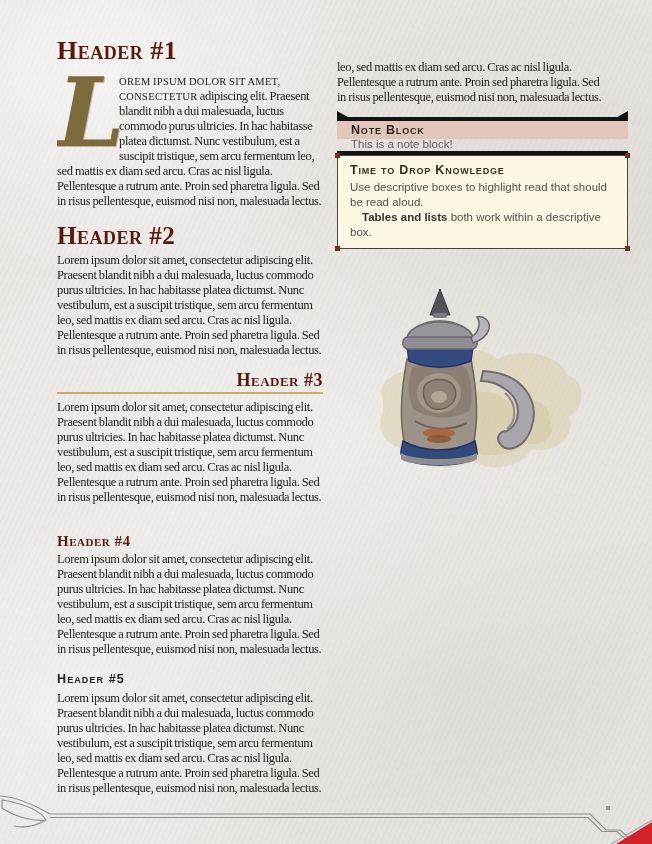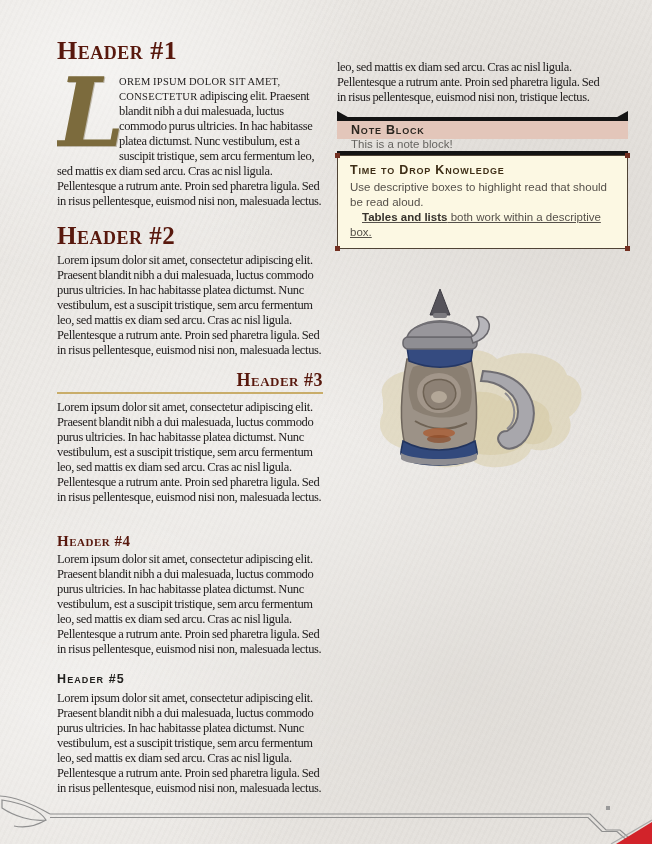--- a/index.html
+++ b/index.html
@@ -57,21 +57,21 @@
     position:relative; background:#FCF8E3; border:1px solid #4F4335;
     padding:7px 12px 8px 12px; margin:2px 0 0 0;
   }
   .dot{position:absolute; width:5px; height:5px; background:#722F20;}
   .dot.tl{left:-3px; top:-3px;} .dot.tr{right:-3px; top:-3px;}
   .dot.bl{left:-3px; bottom:-3px;} .dot.br{right:-3px; bottom:-3px;}
   .desc-title{font-family:"Liberation Sans",sans-serif; font-variant:small-caps; font-weight:700;
     font-size:12.5px; letter-spacing:.8px; color:#3E2E17; margin-bottom:3px;}
   .desc-line{font-family:"Liberation Sans",sans-serif; font-size:11.5px; color:#55504a;
     line-height:15px; margin:0;}
-  .desc-line.indent{text-indent:12px;text-decoration:underline;}
+  .desc-line.indent{text-indent:12px;}
   .desc-line b{color:#36322c;}
 
   .stein{display:block; margin:32px 0 0 18px;}
   .footer-ornament{position:absolute; left:0; top:780px; width:652px; height:64px;}
 </style>
 </head>
 <body>
 
 <div class="page">
 
@@ -94,21 +94,21 @@
     <p class="body-text">Lorem ipsum dolor sit amet, consectetur adipiscing elit. Praesent blandit nibh a dui malesuada, luctus commodo purus ultricies. In hac habitasse platea dictumst. Nunc vestibulum, est a suscipit tristique, sem arcu fermentum leo, sed mattis ex diam sed arcu. Cras ac nisl ligula. Pellentesque a rutrum ante. Proin sed pharetra ligula. Sed in risus pellentesque, euismod nisi non, malesuada lectus.</p>
 
     <div class="h5-sans">Header #5</div>
     <p class="body-text">Lorem ipsum dolor sit amet, consectetur adipiscing elit. Praesent blandit nibh a dui malesuada, luctus commodo purus ultricies. In hac habitasse platea dictumst. Nunc vestibulum, est a suscipit tristique, sem arcu fermentum leo, sed mattis ex diam sed arcu. Cras ac nisl ligula. Pellentesque a rutrum ante. Proin sed pharetra ligula. Sed in risus pellentesque, euismod nisi non, malesuada lectus.</p>
 
     <div class="h6-bold">Header #5</div>
     <p class="body-text">Lorem ipsum dolor sit amet, consectetur adipiscing elit. Praesent blandit nibh a dui malesuada, luctus commodo purus ultricies. In hac habitasse platea dictumst. Nunc vestibulum, est a suscipit tristique, sem arcu fermentum leo, sed mattis ex diam sed arcu. Cras ac nisl ligula. Pellentesque a rutrum ante. Proin sed pharetra ligula. Sed in risus pellentesque, euismod nisi non, malesuada lectus.</p>
   </div>
 
   <div class="col-right">
-    <p class="body-text" style="width:272px">leo, sed mattis ex diam sed arcu. Cras ac nisl ligula. Pellentesque a rutrum ante. Proin sed pharetra ligula. Sed in risus pellentesque, euismod nisi non, tristique lectus.</p>
+    <p class="body-text" style="width:272px">leo, sed mattis ex diam sed arcu. Cras ac nisl ligula. Pellentesque a rutrum ante. Proin sed pharetra ligula. Sed in risus pellentesque, euismod nisi non, malesuada lectus.</p>
 
     <div class="note">
       <svg class="note-frame" viewBox="0 0 291 50" preserveAspectRatio="none">
         <rect x="0" y="6" width="291" height="4" fill="#141414"></rect>
         <polygon points="0,0 0,10 18,10" fill="#141414"></polygon>
         <polygon points="291,0 291,10 273,10" fill="#141414"></polygon>
         <rect x="0" y="40" width="291" height="4" fill="#141414"></rect>
         <polygon points="0,50 0,40 18,40" fill="#141414"></polygon>
         <polygon points="291,50 291,40 273,40" fill="#141414"></polygon>
       </svg>

